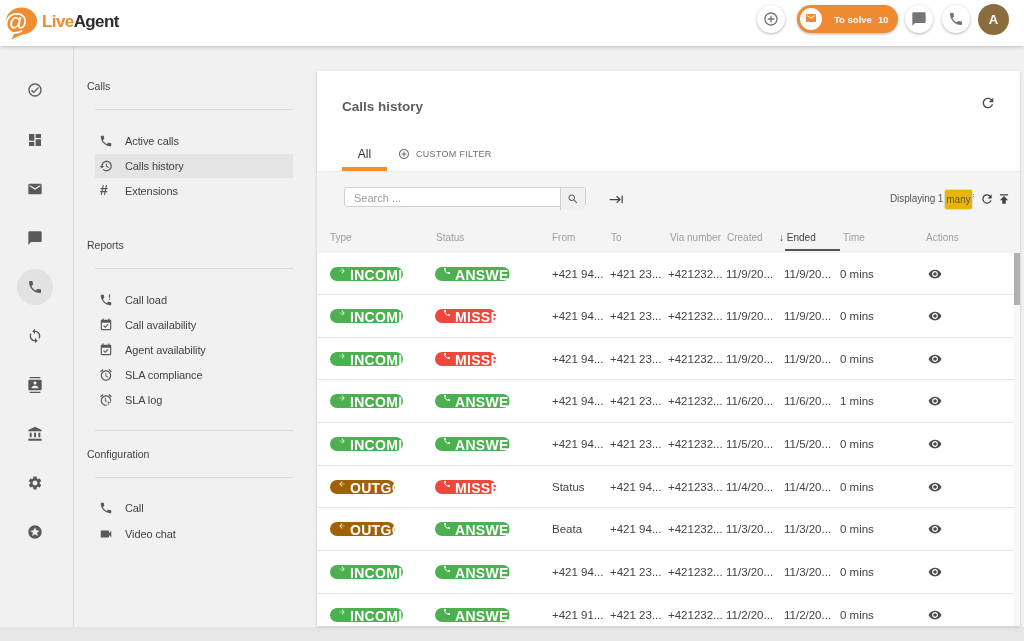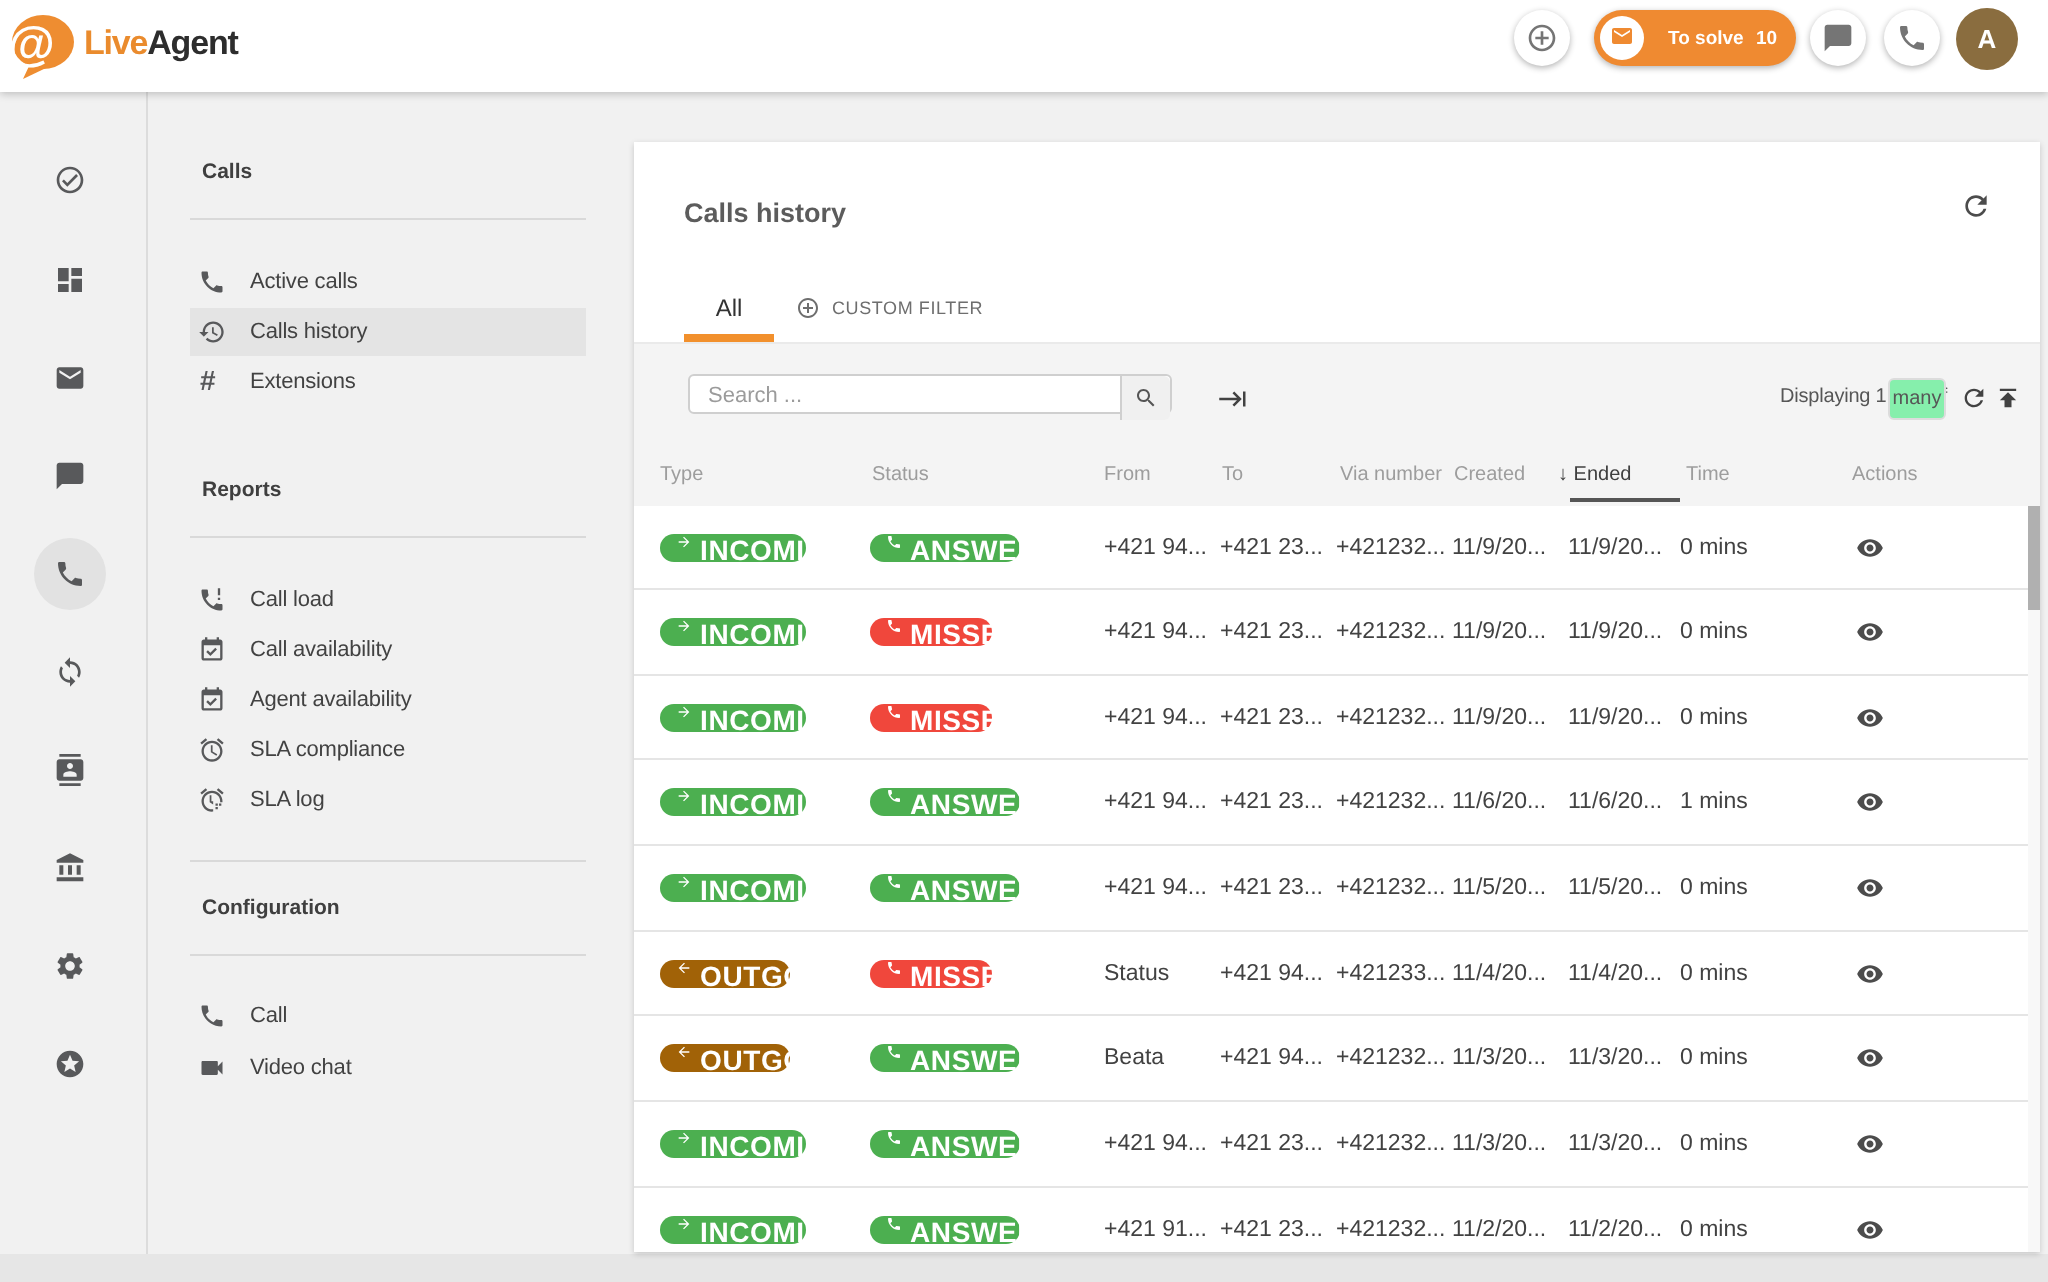--- a/index.html
+++ b/index.html
@@ -6,21 +6,21 @@
 html,body { width:1024px; height:641px; overflow:hidden; font-family:"Liberation Sans", sans-serif; background:#e9e9e9; }
 
 #header { position:absolute; left:0; top:0; width:1024px; height:46px; background:#fff; box-shadow:0 1px 4px rgba(0,0,0,0.22); z-index:20; }
 #content-bg { position:absolute; left:0; top:46px; width:1024px; height:581px; background:#f1f1f1; }
 #bottom-strip { position:absolute; left:0; top:627px; width:1024px; height:14px; background:#e6e6e6; }
 #rail-border { position:absolute; left:73px; top:46px; width:1px; height:581px; background:#dcdcdc; }
 .rail-ic { position:absolute; left:27px; width:16px; height:16px; }
 .rail-ic svg { display:block; width:16px; height:16px; fill:#58595b; }
 #rail-active { position:absolute; left:17px; top:269px; width:36px; height:36px; border-radius:50%; background:#e2e2e2; }
 
-.navhead { position:absolute; left:101px; font-size:10.5px; font-weight:bold; color:#3f3f3f; }
+.navhead { position:absolute; left:87px; font-size:10.5px; font-weight:normal; color:#3f3f3f; }
 .navdiv { position:absolute; left:95px; width:198px; height:1px; background:#d9d9d9; }
 .navitem { position:absolute; left:95px; width:198px; height:24px; }
 .navitem .ic { position:absolute; left:4px; top:5px; width:14px; height:14px; }
 .navitem .ic svg { display:block; width:14px; height:14px; fill:#58595b; }
 .navitem .lbl { position:absolute; left:30px; top:6px; font-size:11px; letter-spacing:-0.1px; color:#424242; }
 .navitem.active { background:#e4e4e4; }
 
 #card { position:absolute; left:317px; top:71px; width:703px; height:555px; background:#fff; box-shadow:0 1px 3px rgba(0,0,0,0.18); overflow:hidden; }
 #card-refresh { position:absolute; left:663px; top:24px; width:16px; height:16px; fill:#4c4c4c; }
 .tab-all { position:absolute; left:25px; top:76px; width:45px; text-align:center; font-size:12px; color:#333; }
@@ -28,21 +28,21 @@
 .tab-cf { position:absolute; left:81px; top:77px; font-size:9px; color:#6e6e6e; letter-spacing:0.3px; }
 .tab-cf svg { width:12px; height:12px; fill:#6e6e6e; vertical-align:-3px; margin-right:6px; }
 #graybar { position:absolute; left:0; top:100px; width:703px; height:81.5px; background:#f4f4f4; border-top:1px solid #eaeaea; }
 
 #searchbox { position:absolute; left:27px; top:116px; width:242px; height:20px; background:#fff; border:1px solid #cfcfcf; border-radius:3px; }
 #searchbox .ph { position:absolute; left:9px; top:4px; font-size:11px; color:#9b9b9b; }
 #searchbtn { position:absolute; right:0; top:0; width:25px; height:22px; background:#f0f0f0; border-left:1px solid #cfcfcf; border-radius:0 3px 3px 0; }
 #searchbtn svg { position:absolute; left:6px; top:5px; width:12px; height:12px; fill:#555; }
 #tabkb { position:absolute; left:292px; top:121px; width:15px; height:15px; fill:#424242; }
 #displaying { position:absolute; left:537px; top:122px; white-space:nowrap; font-size:10px; letter-spacing:-0.1px; color:#565656;padding-left:36px; }
-#manybox { position:absolute; left:627px; top:118px; width:29px; height:21px; border:1px solid #dcdcdc; border-radius:3px; font-size:10px; color:#565656; background:#86efac; text-align:center; line-height:19px; }
+#manybox { position:absolute; left:627px; top:118px; width:29px; height:21px; border:1px solid #dcdcdc; border-radius:3px; font-size:10px; color:#565656; background:#eab308; text-align:center; line-height:19px; }
 #tb-refresh { position:absolute; left:663px; top:121px; width:14px; height:14px; fill:#424242; }
 #tb-upload { position:absolute; left:680px; top:121px; width:14px; height:14px; fill:#424242; }
 
 .th { position:absolute; top:161px; font-size:10px; color:#9d9d9d; }
 
 #tbody { position:absolute; left:0; top:181.5px; width:697px; height:373.5px; background:#fff; overflow:hidden; }
 .row { position:relative; width:697px; height:42.66px; border-bottom:1px solid #e5e5e5; }
 .pill { position:absolute; top:14px; height:14px; border-radius:7px; color:#fff; font-size:14px; font-weight:bold; letter-spacing:0.3px; display:flex; align-items:flex-start; white-space:nowrap; }
 .pill svg { width:8px; height:8px; fill:#fff; margin-left:8px; margin-right:4px; flex:none; }
 .p-in { left:13px; background:#4caf50; width:73px; }

